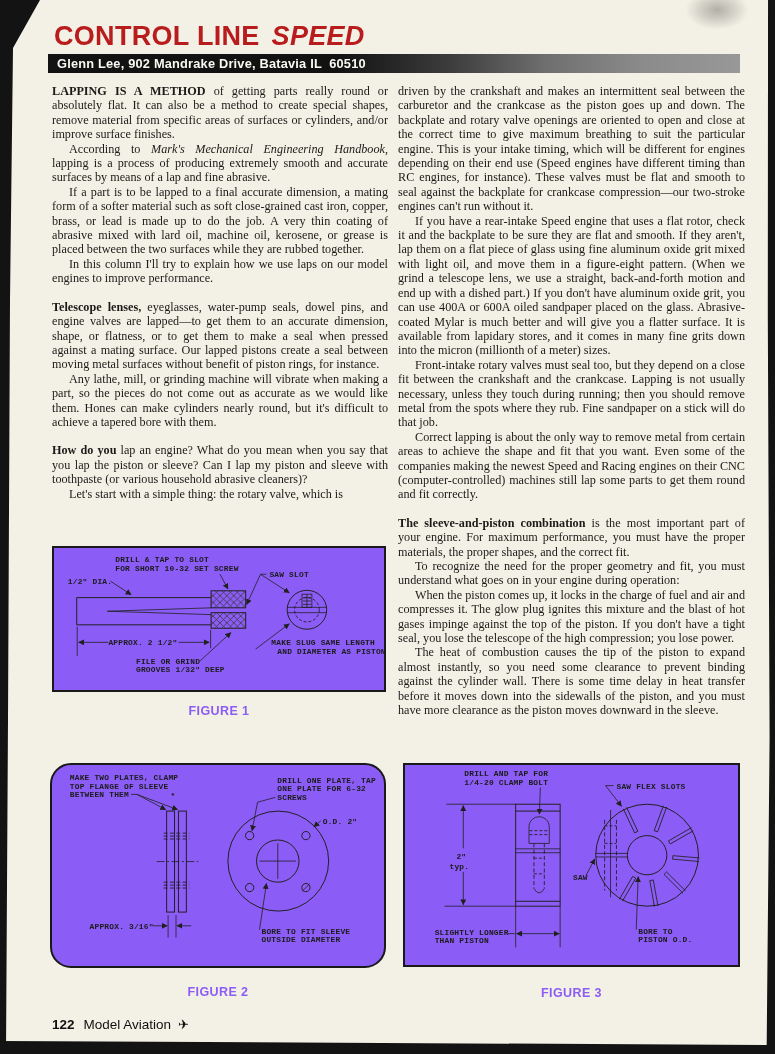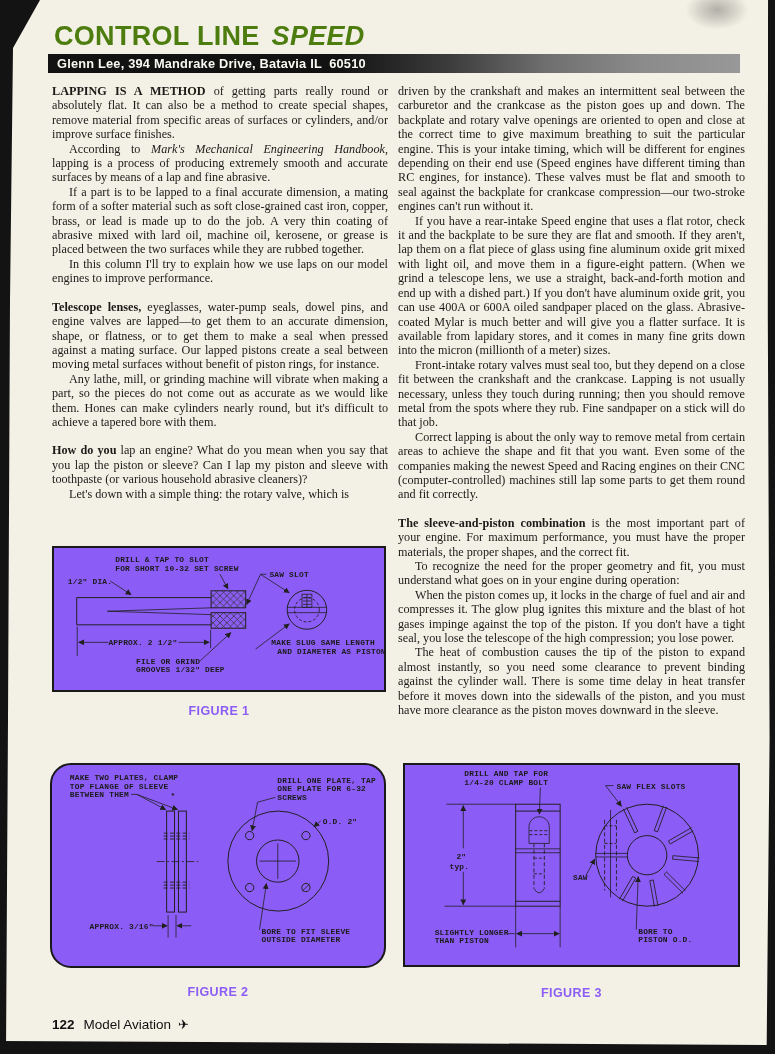--- a/index.html
+++ b/index.html
@@ -13,21 +13,21 @@
                  clip-path:polygon(0 0, 40px 0, 13px 48px, 10px 300px, 8px 720px, 6px 1054px, 0 1054px); }
   .edge-right  { position:absolute; right:0; top:0; width:12px; height:1054px; background:#131313;
                  clip-path:polygon(42% 0, 100% 0, 100% 100%, 30% 100%, 55% 70%, 40% 30%); }
   .edge-bottom { position:absolute; left:0; bottom:0; width:775px; height:14px; background:#131313;
                  clip-path:polygon(0 1px, 100% 5px, 100% 14px, 0 14px); }
   .smudge { position:absolute; right:26px; top:-10px; width:64px; height:40px;
             background:radial-gradient(ellipse at center, rgba(110,110,104,0.5), rgba(110,110,104,0) 70%); }
 
   
   .title { position:absolute; left:54px; top:21px; font-family:"Liberation Sans", sans-serif;
-           font-weight:bold; font-size:27px; letter-spacing:0.3px; color:#4d7c0f; white-space:nowrap; }
+           font-weight:bold; font-size:27px; letter-spacing:0.3px; color:#b91c1c; white-space:nowrap; }
   .title .accent { font-style:italic; margin-left:12px; }
   .byline-bar { position:absolute; left:48px; top:54px; width:692px; height:19px; box-sizing:border-box;
                 background:linear-gradient(to right, #121212 0%, #121212 42%, #3c3c3c 58%, #6f6f6f 72%, #8b8b8b 86%, #989898 100%);
                 color:#faf8f2; font-family:"Liberation Sans", sans-serif; font-weight:bold;
                 font-size:12.8px; line-height:19px; padding-left:9px; letter-spacing:0.2px; white-space:pre; }
 
   
   .col { position:absolute; top:84px; overflow:hidden; }
   .col-left  { left:52px;  width:336px; height:464px; }
   .col-right { left:398px; width:347px; height:678px; }
@@ -66,31 +66,31 @@
 </style>
 </head>
 <body>
 
 <div class="page">
   <div class="smudge"></div>
 
   <div class="title">
     <span>CONTROL LINE</span><span class="accent">SPEED</span>
   </div>
-  <div class="byline-bar">Glenn Lee, 394 Mandrake Drive, Batavia IL  60510</div>
+  <div class="byline-bar">Glenn Lee, 902 Mandrake Drive, Batavia IL  60510</div>
 
   <div class="col col-left">
       <p class="body-p"><span class="seg-b">LAPPING IS A METHOD</span><span> of getting parts really round or absolutely flat. It can also be a method to create special shapes, remove material from specific areas of surfaces or cylinders, and/or improve surface finishes.</span></p>
       <p class="body-p indent"><span>According to </span><span class="seg-i">Mark's Mechanical Engineering Handbook</span><span>, lapping is a process of producing extremely smooth and accurate surfaces by means of a lap and fine abrasive.</span></p>
       <p class="body-p indent"><span>If a part is to be lapped to a final accurate dimension, a mating form of a softer material such as soft close-grained cast iron, copper, brass, or lead is made up to do the job. A very thin coating of abrasive mixed with lard oil, machine oil, kerosene, or grease is placed between the two surfaces while they are rubbed together.</span></p>
       <p class="body-p indent"><span>In this column I'll try to explain how we use laps on our model engines to improve performance.</span></p>
       <p class="body-p gap"><span class="seg-b">Telescope lenses,</span><span> eyeglasses, water-pump seals, dowel pins, and engine valves are lapped—to get them to an accurate dimension, shape, or flatness, or to get them to make a seal when pressed against a mating surface. Our lapped pistons create a seal between moving metal surfaces without benefit of piston rings, for instance.</span></p>
       <p class="body-p indent"><span>Any lathe, mill, or grinding machine will vibrate when making a part, so the pieces do not come out as accurate as we would like them. Hones can make cylinders nearly round, but it's difficult to achieve a tapered bore with them.</span></p>
       <p class="body-p gap"><span class="seg-b">How do you</span><span> lap an engine? What do you mean when you say that you lap the piston or sleeve? Can I lap my piston and sleeve with toothpaste (or various household abrasive cleaners)?</span></p>
-      <p class="body-p indent"><span>Let's down with a simple thing: the rotary valve, which is</span></p>
+      <p class="body-p indent"><span>Let's start with a simple thing: the rotary valve, which is</span></p>
     </div>
   <div class="col col-right">
       <p class="body-p"><span>driven by the crankshaft and makes an intermittent seal between the carburetor and the crankcase as the piston goes up and down. The backplate and rotary valve openings are oriented to open and close at the correct time to give maximum breathing to suit the particular engine. This is your intake timing, which will be different for engines depending on their end use (Speed engines have different timing than RC engines, for instance). These valves must be flat and smooth to seal against the backplate for crankcase compression—our two-stroke engines can't run without it.</span></p>
       <p class="body-p indent"><span>If you have a rear-intake Speed engine that uses a flat rotor, check it and the backplate to be sure they are flat and smooth. If they aren't, lap them on a flat piece of glass using fine aluminum oxide grit mixed with light oil, and move them in a figure-eight pattern. (When we grind a telescope lens, we use a straight, back-and-forth motion and end up with a dished part.) If you don't have aluminum oxide grit, you can use 400A or 600A oiled sandpaper placed on the glass. Abrasive-coated Mylar is much better and will give you a flatter surface. It is available from lapidary stores, and it comes in many fine grits down into the micron (millionth of a meter) sizes.</span></p>
       <p class="body-p indent"><span>Front-intake rotary valves must seal too, but they depend on a close fit between the crankshaft and the crankcase. Lapping is not usually necessary, unless they touch during running; then you should remove metal from the spots where they rub. Fine sandpaper on a stick will do that job.</span></p>
       <p class="body-p indent"><span>Correct lapping is about the only way to remove metal from certain areas to achieve the shape and fit that you want. Even some of the companies making the newest Speed and Racing engines on their CNC (computer-controlled) machines still lap some parts to get them round and fit correctly.</span></p>
       <p class="body-p gap"><span class="seg-b">The sleeve-and-piston combination</span><span> is the most important part of your engine. For maximum performance, you must have the proper materials, the proper shapes, and the correct fit.</span></p>
       <p class="body-p indent"><span>To recognize the need for the proper geometry and fit, you must understand what goes on in your engine during operation:</span></p>
       <p class="body-p indent"><span>When the piston comes up, it locks in the charge of fuel and air and compresses it. The glow plug ignites this mixture and the blast of hot gases impinge against the top of the piston. If you don't have a tight seal, you lose the telescope of the high compression; you lose power.</span></p>
       <p class="body-p indent"><span>The heat of combustion causes the tip of the piston to expand almost instantly, so you need some clearance to prevent binding against the cylinder wall. There is some time delay in heat transfer before it moves down into the sidewalls of the piston, and you must have more clearance as the piston moves downward in the sleeve.</span></p>

